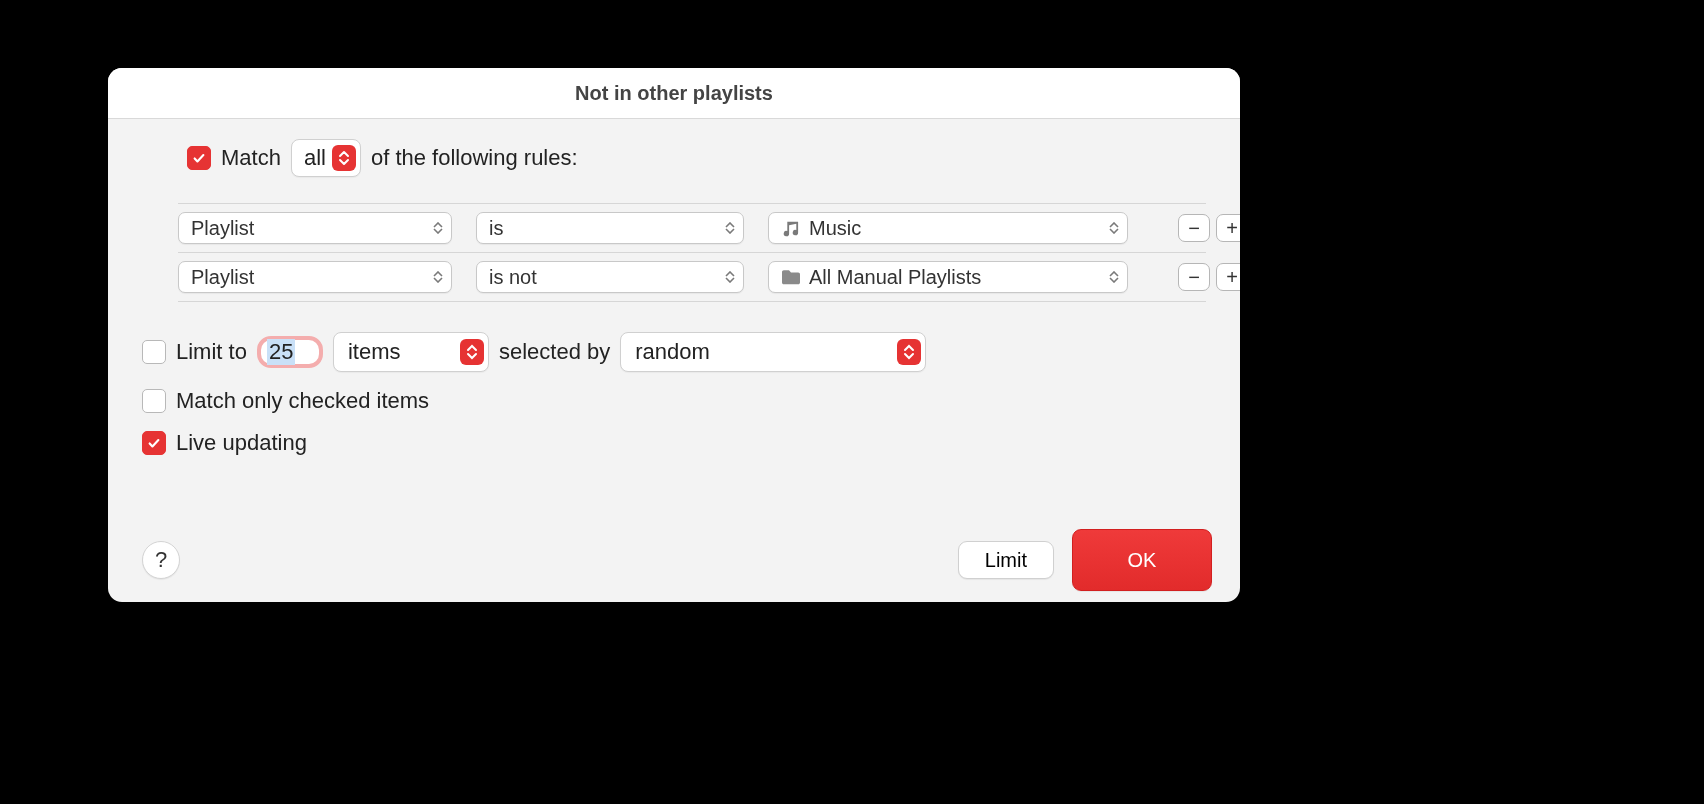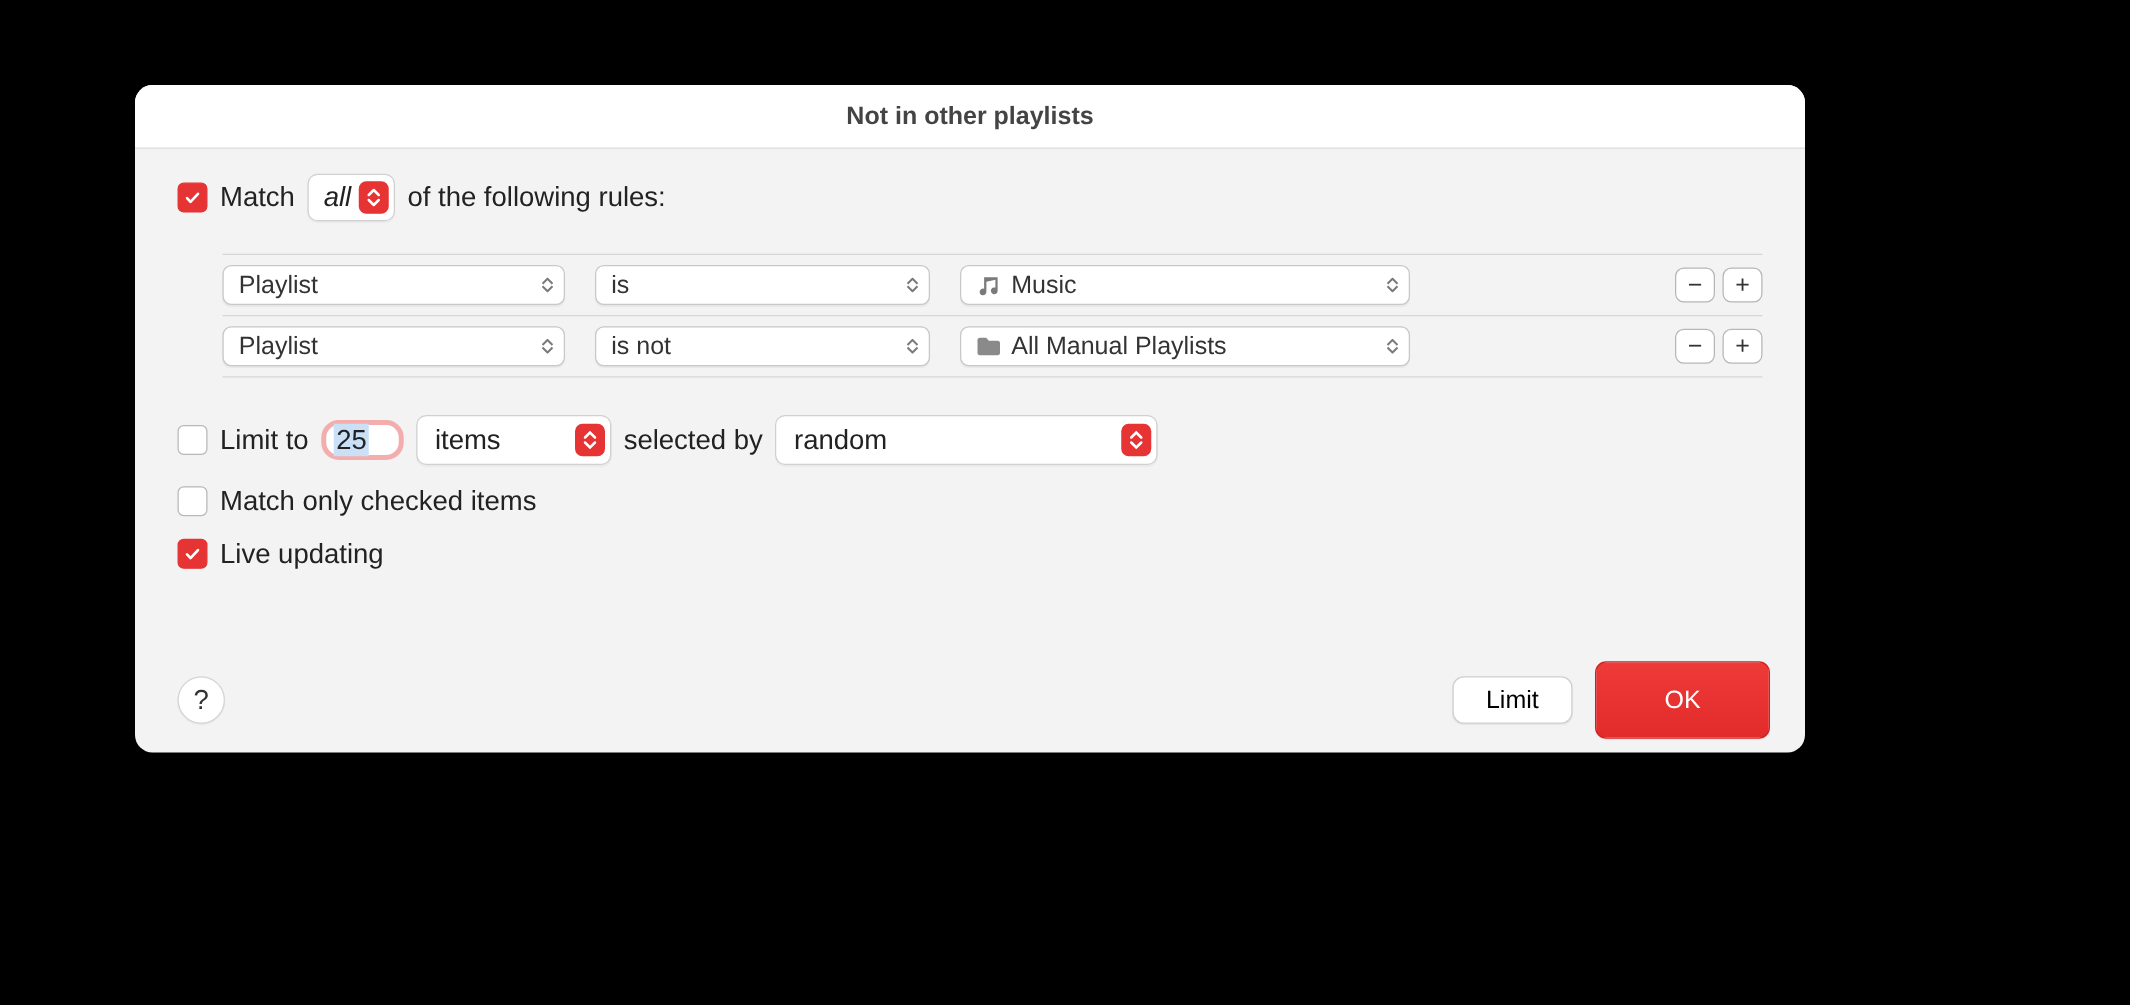--- a/index.html
+++ b/index.html
@@ -1,42 +1,42 @@
 <!DOCTYPE html>
 <html><head>
 <meta charset="utf-8">
 <style>
   html,body{margin:0;padding:0;width:1704px;height:804px;background:#000;font-family:-apple-system,"SF Pro Text","Helvetica Neue",Arial,sans-serif;}
   .window{
-    position:absolute;left:108px;top:68px;width:1336px;height:534px;
+    position:absolute;left:108px;top:68px;width:1132px;height:534px;
     background:#f3f3f3;border-radius:14px;overflow:hidden;
     box-shadow:0 22px 60px rgba(0,0,0,.55),0 0 0 1px rgba(0,0,0,.25);
   }
   .titlebar{
     height:50px;background:#fff;border-bottom:1px solid #d9d9d9;
     display:flex;align-items:center;justify-content:center;
     font-size:20px;font-weight:700;color:#444;
   }
   .body{padding:14px 34px 0 34px;font-size:22px;color:#222;}
   .row{display:flex;align-items:center;gap:10px;}
-  .row.match{margin-top:6px;}
+  .row.match{margin-top:6px;margin-left:45px;}
   .row.opt{margin-top:16px;}
   .row.opt + .row.opt{}
 
   
   .ck{width:22px;height:22px;border-radius:5px;border:1px solid #b8b8b8;background:#fff;display:flex;align-items:center;justify-content:center;flex:0 0 22px;}
   .ck.on{background:#e63333;border-color:#e63333;}
   .ck svg{width:14px;height:14px;display:none;}
   .ck.on svg{display:block;}
 
   
   .pop-red{
     display:inline-flex;align-items:center;gap:6px;
     background:#fff;border:1px solid #d0d0d0;border-radius:8px;
-    padding:2px 4px 2px 12px;height:32px;box-shadow:0 1px 1px rgba(0,0,0,.04);font-style:italic;
+    padding:2px 4px 2px 12px;height:32px;box-shadow:0 1px 1px rgba(0,0,0,.04);
   }
   .pop-red .lbl{font-size:22px;}
   .steppers{
     width:24px;height:26px;border-radius:6px;background:#e63333;
     display:flex;flex-direction:column;align-items:center;justify-content:center;
   }
   .steppers svg{display:block;}
 
   
   .pop-grey{

